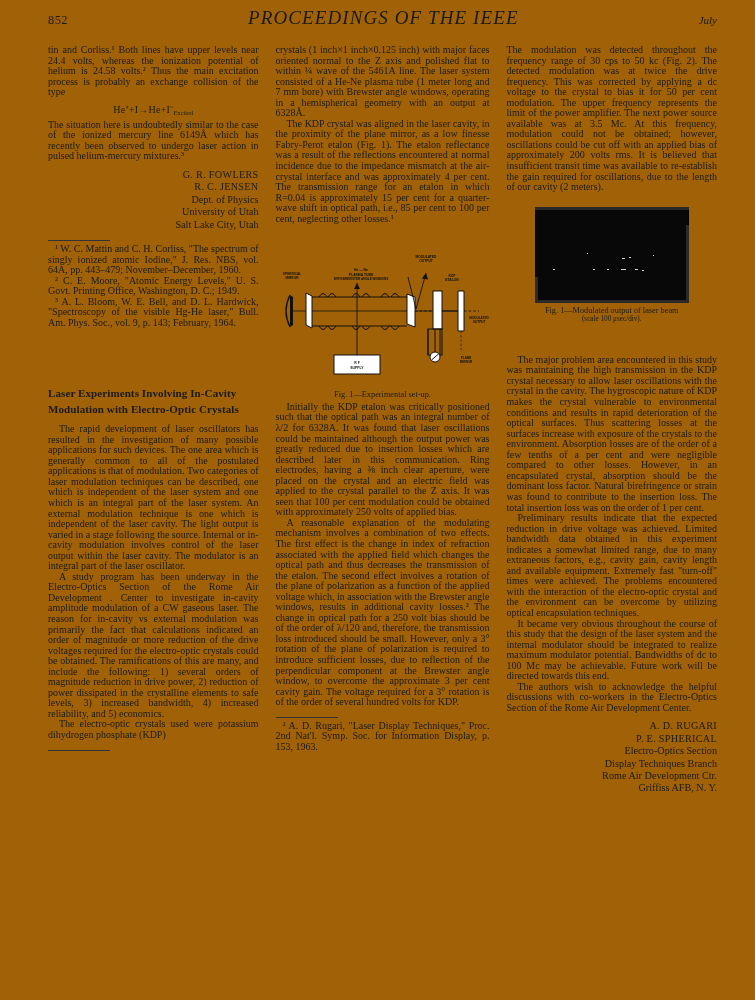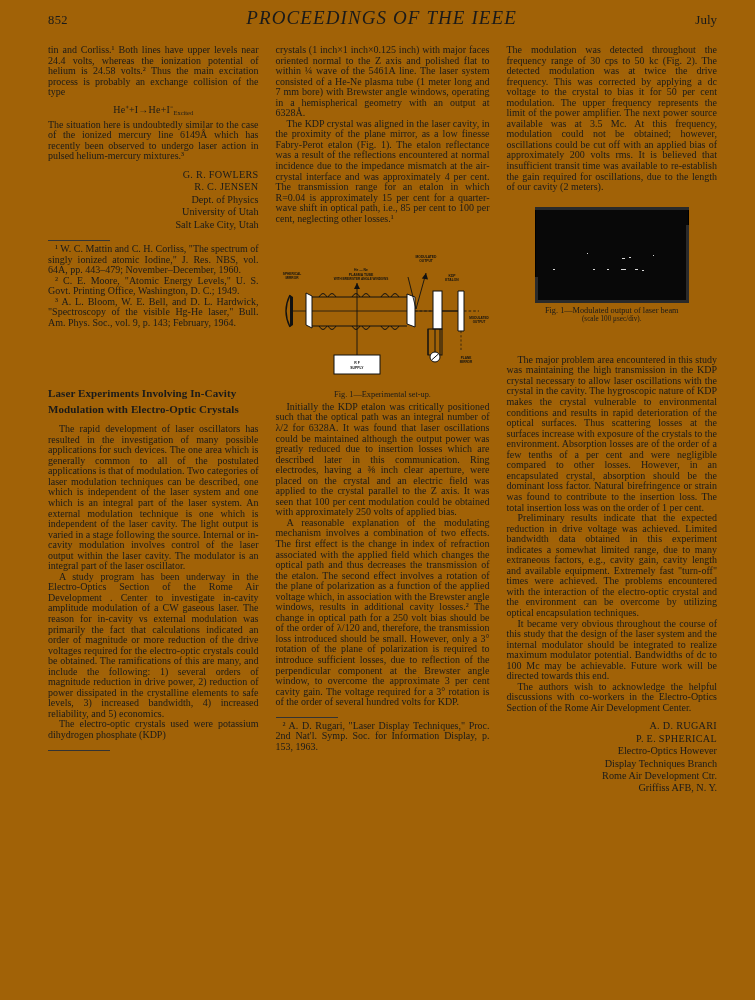--- a/index.html
+++ b/index.html
@@ -20,21 +20,21 @@
   
   .runhead{
     display:flex;align-items:baseline;justify-content:space-between;
     height:22px;margin-bottom:16px;
   }
   .folio{font-size:12.5px;letter-spacing:.4px;}
   .journal{
     font-style:italic;font-size:19px;letter-spacing:1.1px;
     text-align:center;flex:1;
   }
-  .month{font-size:13px;}
+  .month{font-style:italic;font-size:11px;}
   
   .cols{display:flex;gap:17px;align-items:flex-start;}
   .col{width:214px;position:relative;}
   p{
     margin:0;
     font-size:10px;
     line-height:10.55px;
     text-align:justify;
     text-justify:inter-word;
     hyphens:none;
@@ -254,21 +254,21 @@
       <div class="spacer-md"></div>
 
       <p class="ind">The major problem area encountered in this study was maintaining the high transmission in the KDP crystal necessary to allow laser oscillations with the crystal in the cavity. The hygroscopic nature of KDP makes the crystal vulnerable to environmental conditions and results in rapid deterioration of the optical surfaces. Thus scattering losses at the surfaces increase with exposure of the crystals to the environment. Absorption losses are of the order of a few tenths of a per cent and were negligible compared to other losses. However, in an encapsulated crystal, absorption should be the dominant loss factor. Natural birefringence or strain was found to contribute to the insertion loss. The total insertion loss was on the order of 1 per cent.</p>
       <p class="ind">Preliminary results indicate that the expected reduction in drive voltage was achieved. Limited bandwidth data obtained in this experiment indicates a somewhat limited range, due to many extraneous factors, e.g., cavity gain, cavity length and available equipment. Extremely fast "turn-off" times were achieved. The problems encountered with the interaction of the electro-optic crystal and the environment can be overcome by utilizing optical encapsulation techniques.</p>
       <p class="ind">It became very obvious throughout the course of this study that the design of the laser system and the internal modulator should be integrated to realize maximum modulator potential. Bandwidths of dc to 100 Mc may be achievable. Future work will be directed towards this end.</p>
       <p class="ind">The authors wish to acknowledge the helpful discussions with co-workers in the Electro-Optics Section of the Rome Air Development Center.</p>
 
       <div class="sig">
         <div class="sc">A. D. RUGARI</div>
         <div class="sc">P. E. SPHERICAL</div>
-        <div>Electro-Optics However</div>
+        <div>Electro-Optics Section</div>
         <div>Display Techniques Branch</div>
         <div>Rome Air Development Ctr.</div>
         <div>Griffiss AFB, N. Y.</div>
       </div>
     </div>
 
   </div>
 </div>
 
 </body></html>

